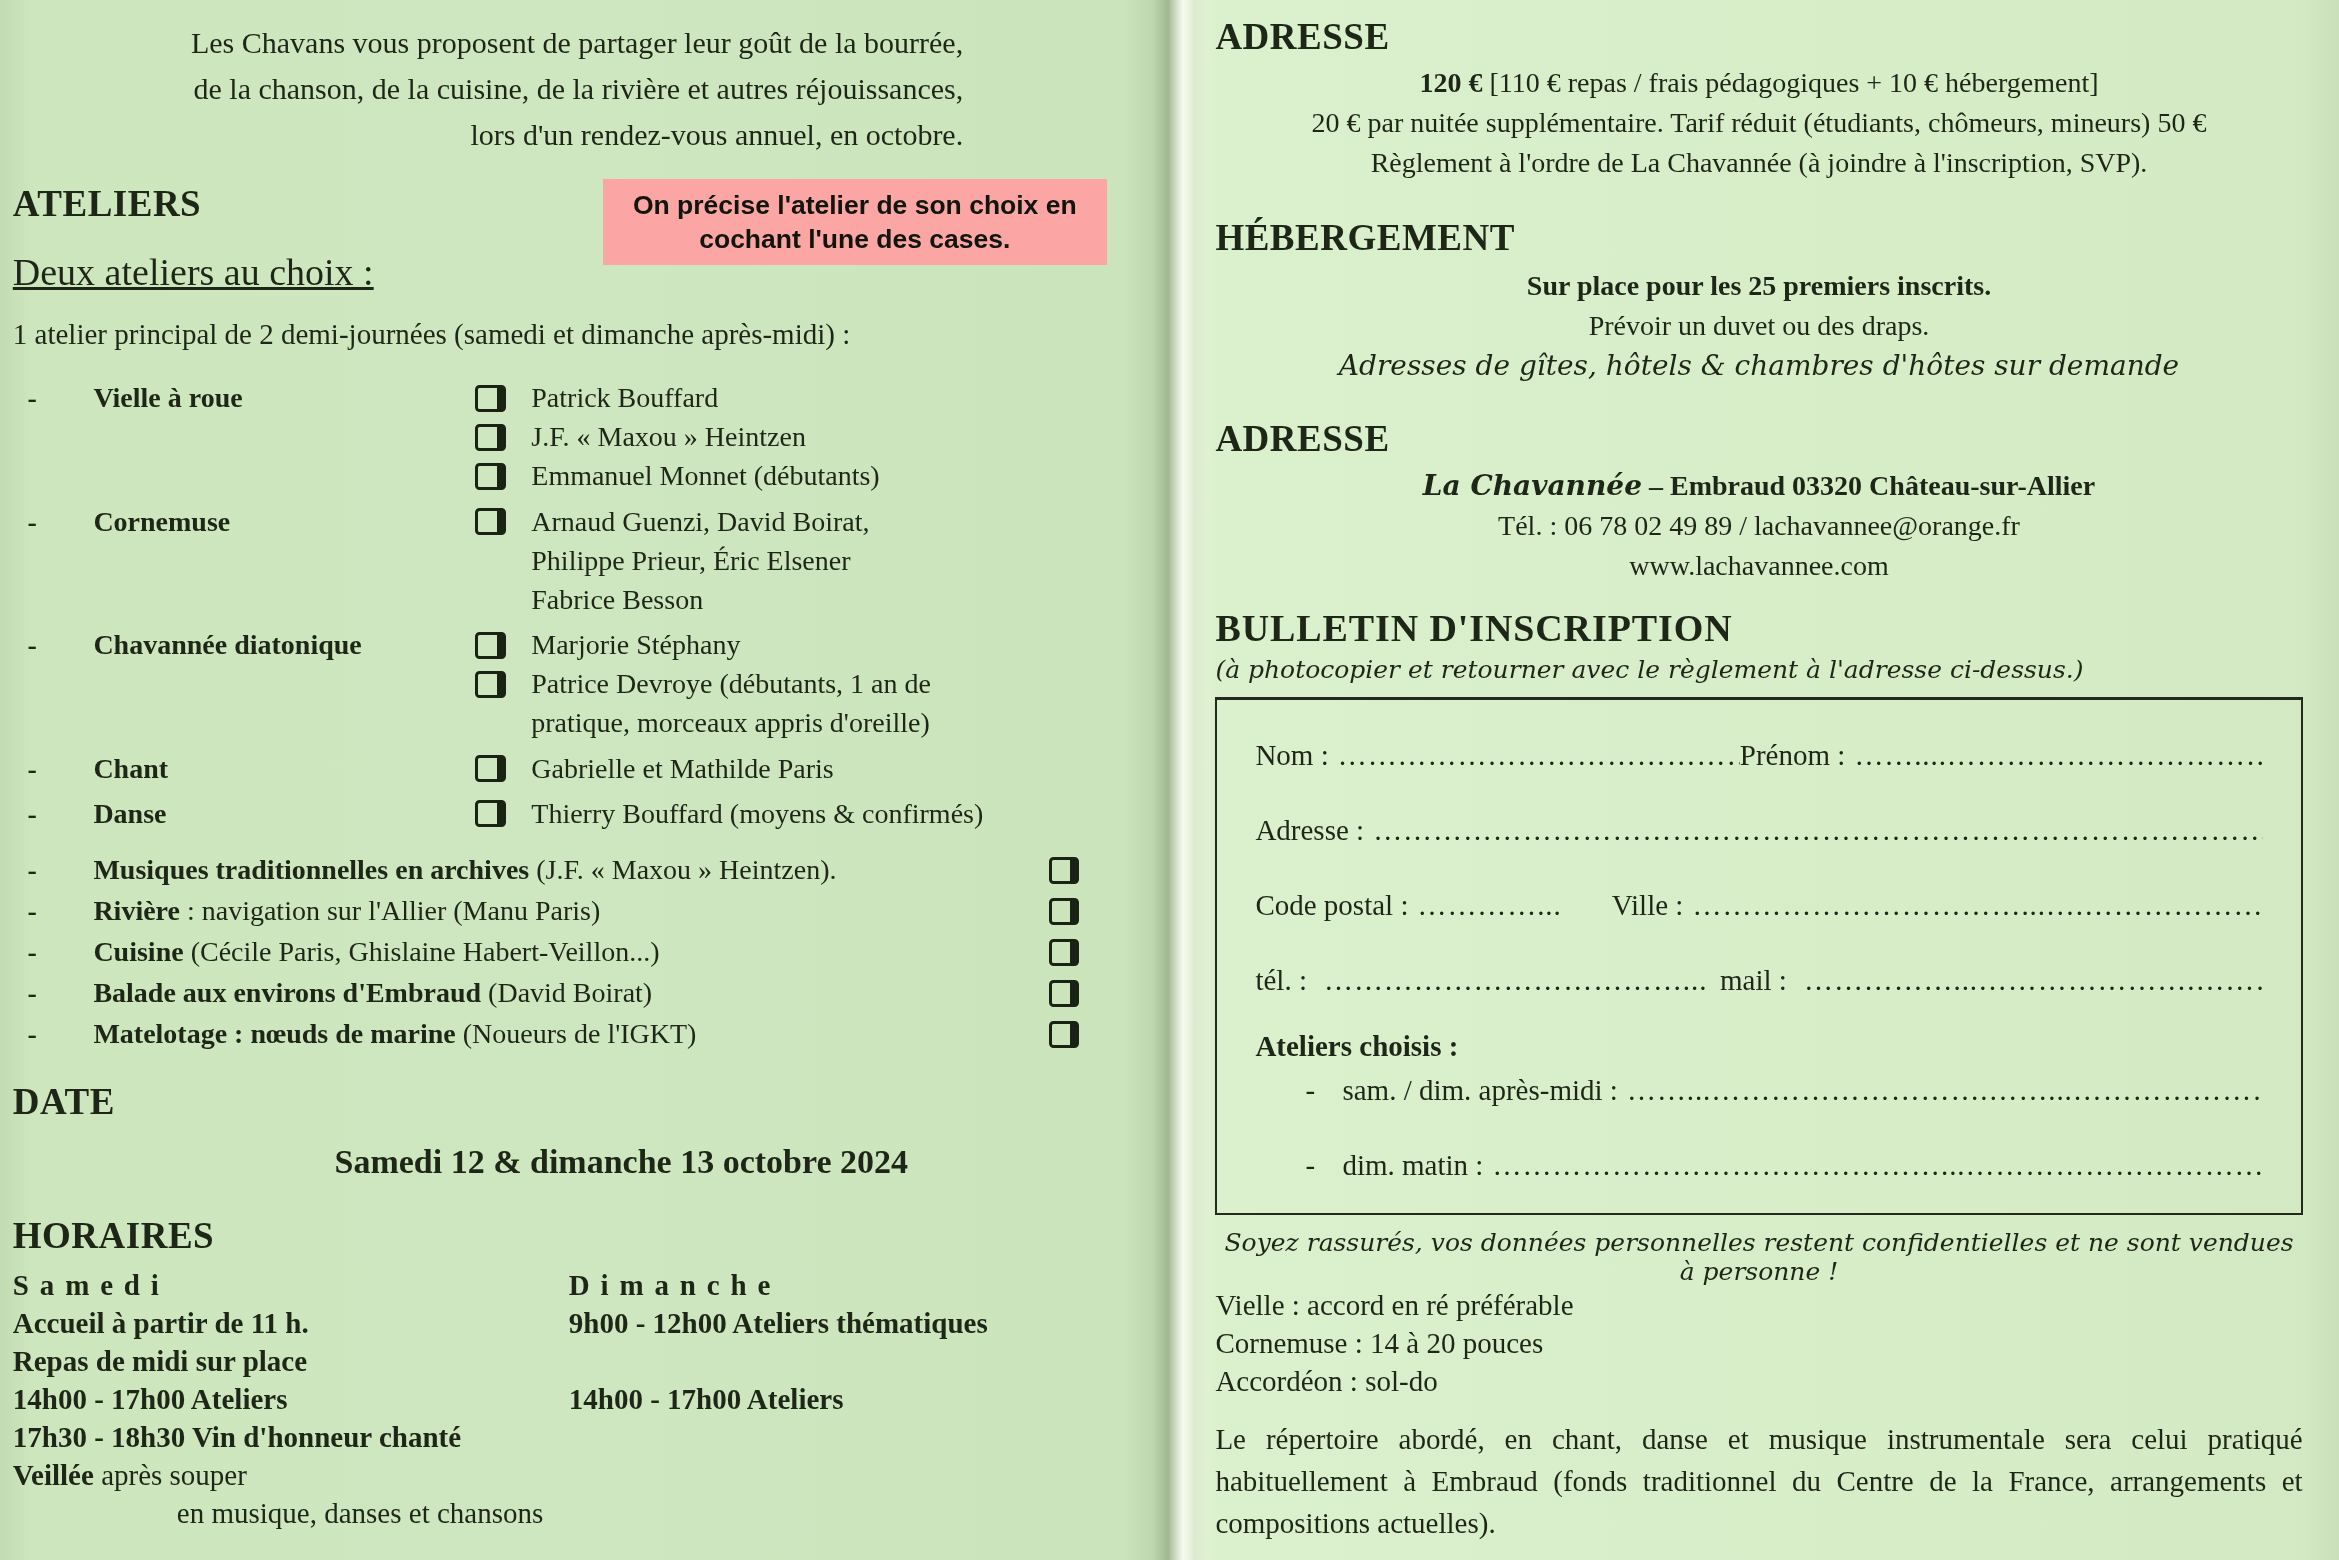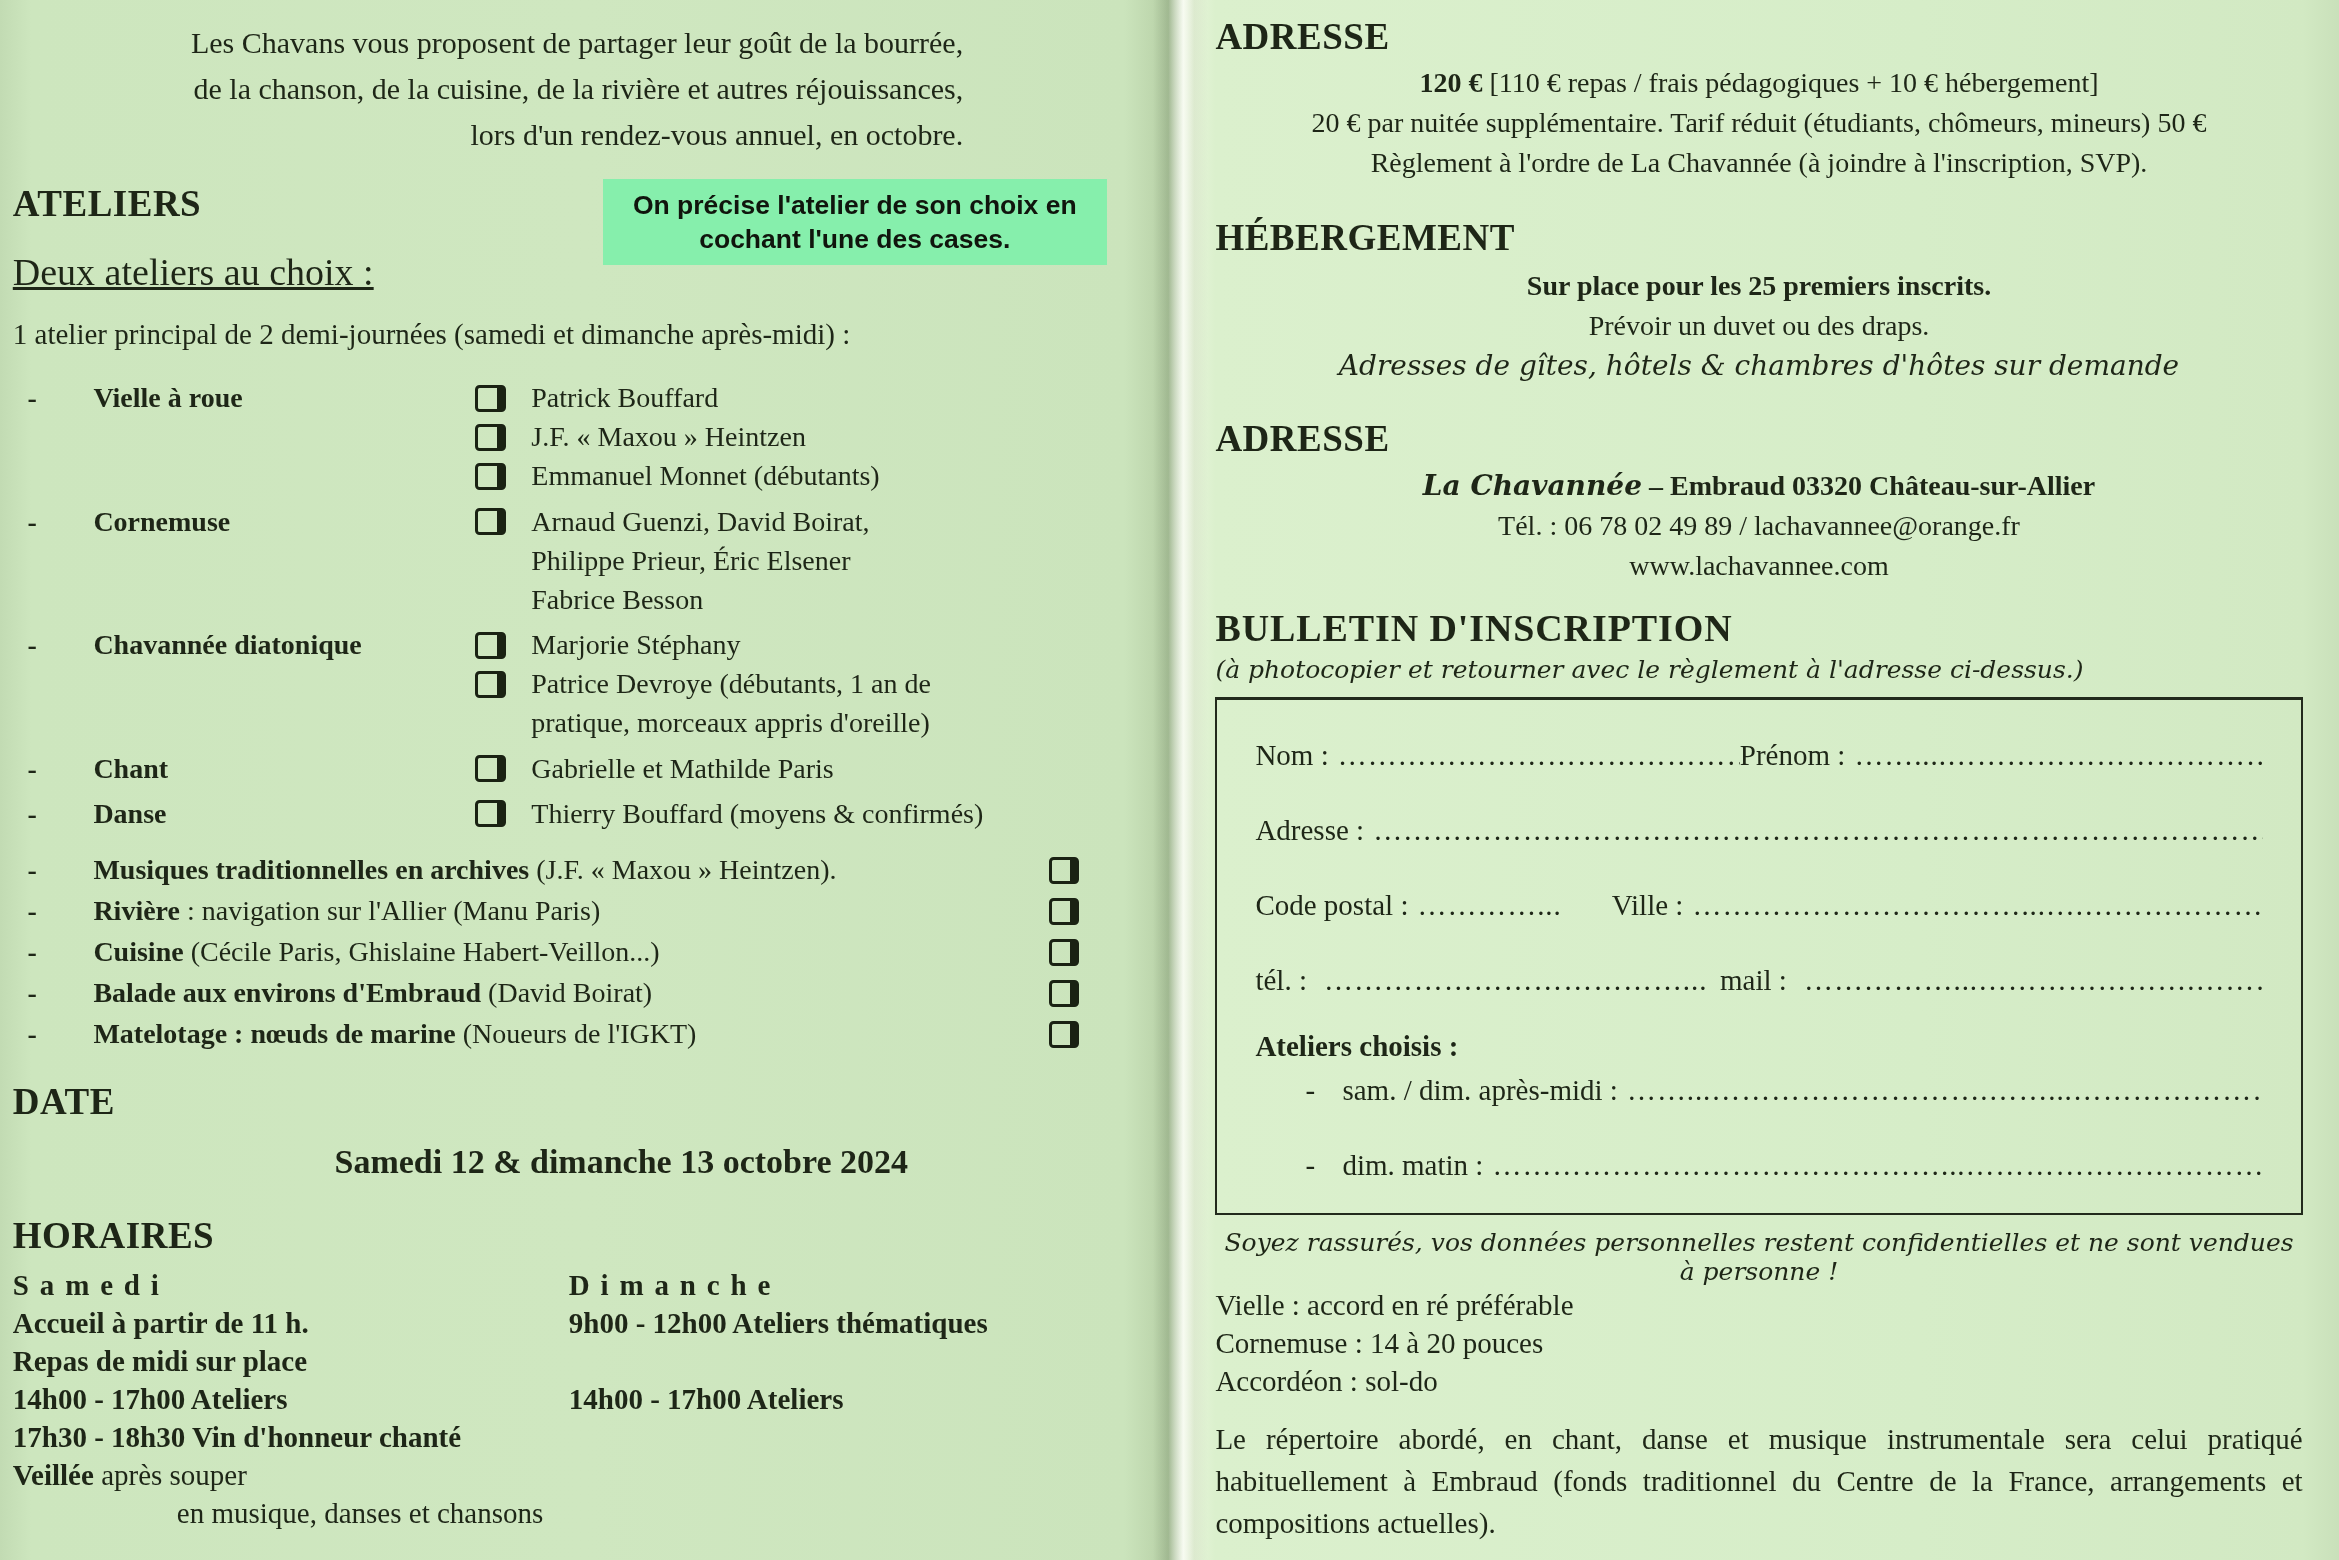--- a/index.html
+++ b/index.html
@@ -15,21 +15,21 @@
     background:linear-gradient(90deg,rgba(80,100,70,0) 0%,rgba(80,100,70,0.22) 28%,rgba(255,255,255,0.55) 55%,rgba(120,140,105,0.10) 75%,rgba(120,140,105,0) 100%);}
   .page{position:absolute;top:0;height:1561px;}
   .page-left{left:0;width:1170px;padding:20px 0 0 12.8px;box-sizing:border-box;}
   .page-right{left:1188px;width:1142px;padding:14.6px 27.4px 0 27.4px;box-sizing:border-box;}
 
   .h1{font-size:37px;font-weight:bold;letter-spacing:0.5px;}
   .intro{width:923px;margin-left:27.4px;text-align:right;font-size:30px;line-height:46px;}
   .sub-underline{font-size:38px;text-decoration:underline;margin-top:25px;}
 
   .note-box{position:absolute;left:603px;top:179px;width:489px;padding:9.1px 7.3px;
-    background:#86efac;text-align:center;
+    background:#fca5a5;text-align:center;
     font-family:"Liberation Sans",sans-serif;font-weight:bold;font-size:26.5px;line-height:34px;color:#10150d;}
 
   .list-intro{font-size:29px;margin-top:24px;}
   .wlist{margin-top:27.4px;}
   .wgroup{display:flex;margin-bottom:6.4px;}
   .wdash{width:66px;padding-left:14.6px;font-weight:bold;font-size:28px;line-height:39px;}
   .wlabel{width:382px;font-weight:bold;font-size:28px;line-height:39px;}
   .wopts{flex:1;}
   .opt{display:flex;align-items:flex-start;}
   .cb{display:inline-block;width:18.3px;height:21px;border:3.7px solid #1a2213;border-right-width:9.1px;

